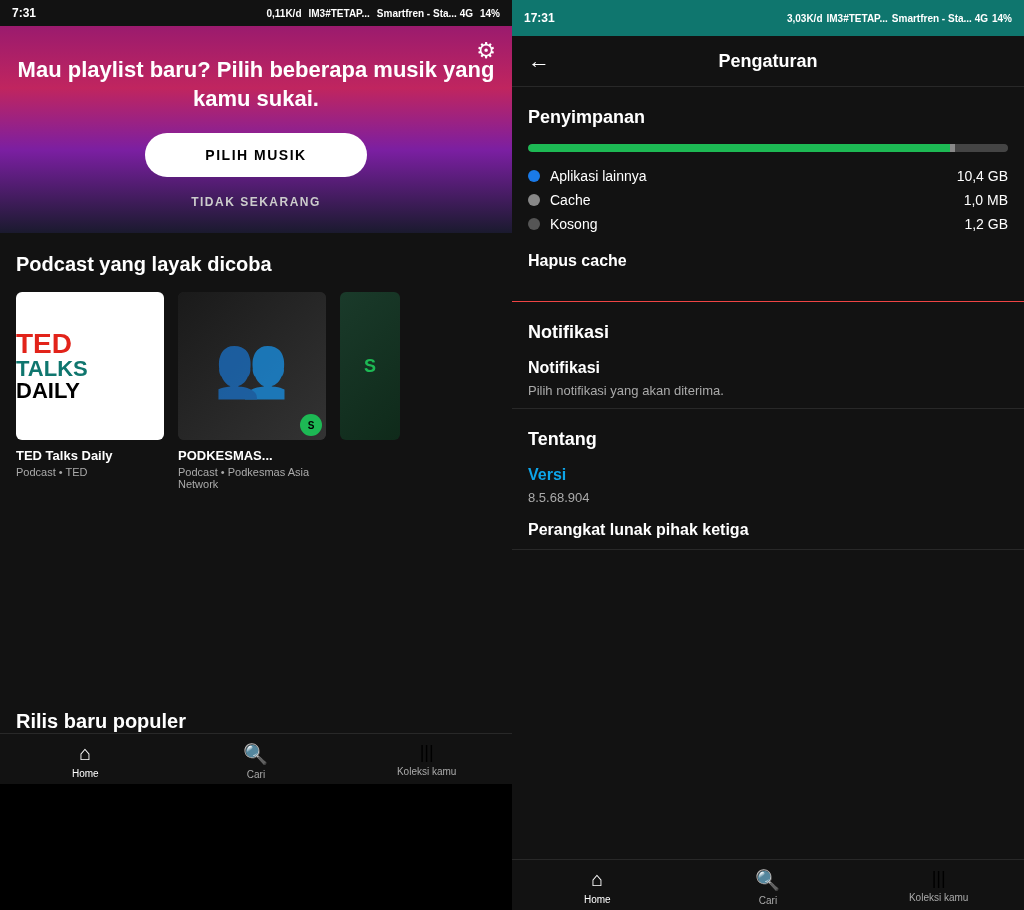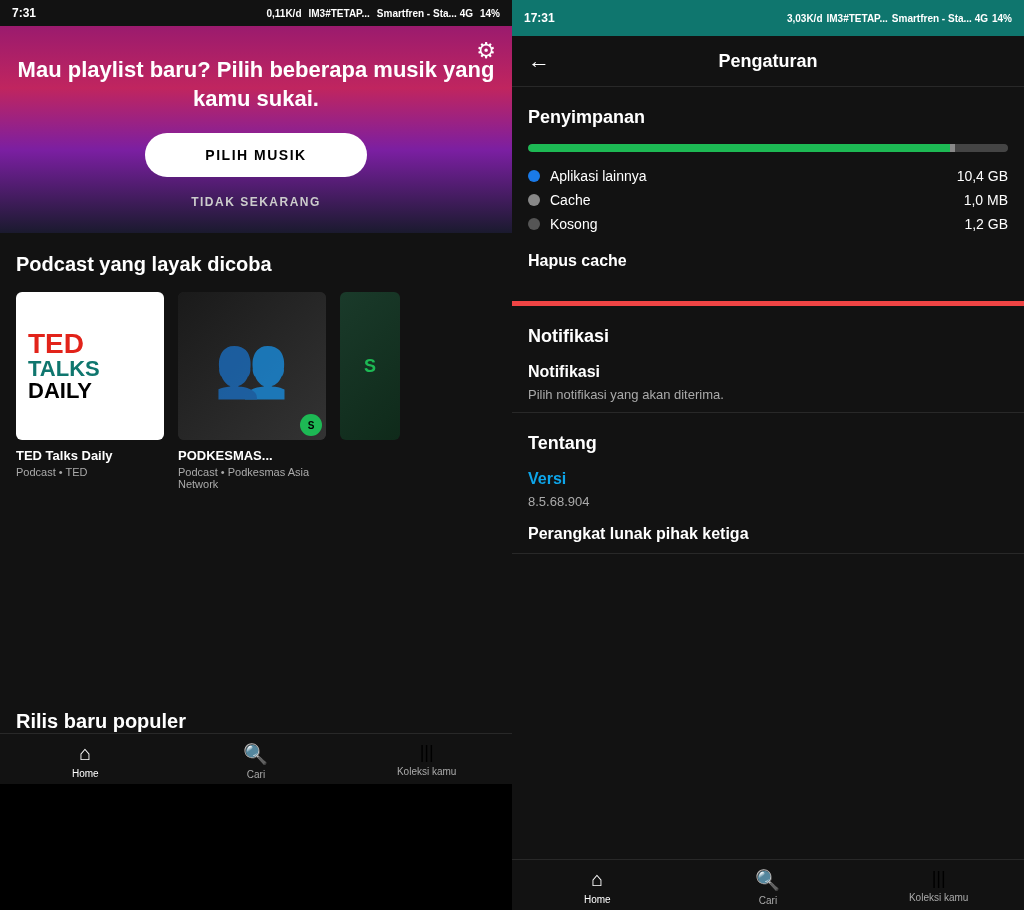--- a/index.html
+++ b/index.html
@@ -115,21 +115,20 @@
       display: flex;
       align-items: center;
       justify-content: center;
     }
     
     .ted-thumb {
       background: #fff;
       flex-direction: column;
       align-items: flex-start;
       justify-content: center;
-      padding: 12px;
     }
     .ted-text-ted {
       color: #e2231a;
       font-size: 28px;
       font-weight: 900;
       line-height: 1;
     }
     .ted-text-talks {
       color: #0f766e;
       font-size: 22px;
@@ -295,21 +294,21 @@
     
     .settings-content {
       flex: 1;
       overflow-y: auto;
       padding: 0;
     }
     .settings-content::-webkit-scrollbar { display: none; }
 
     .settings-section {
       padding: 20px 16px 10px;
-      border-bottom: 5px solid #ef4444;
+      border-bottom: 1px solid #ef4444;
     }
     .settings-section-title {
       color: #fff;
       font-size: 18px;
       font-weight: 700;
       margin-bottom: 16px;
     }
 
     
     .storage-bar-container {

